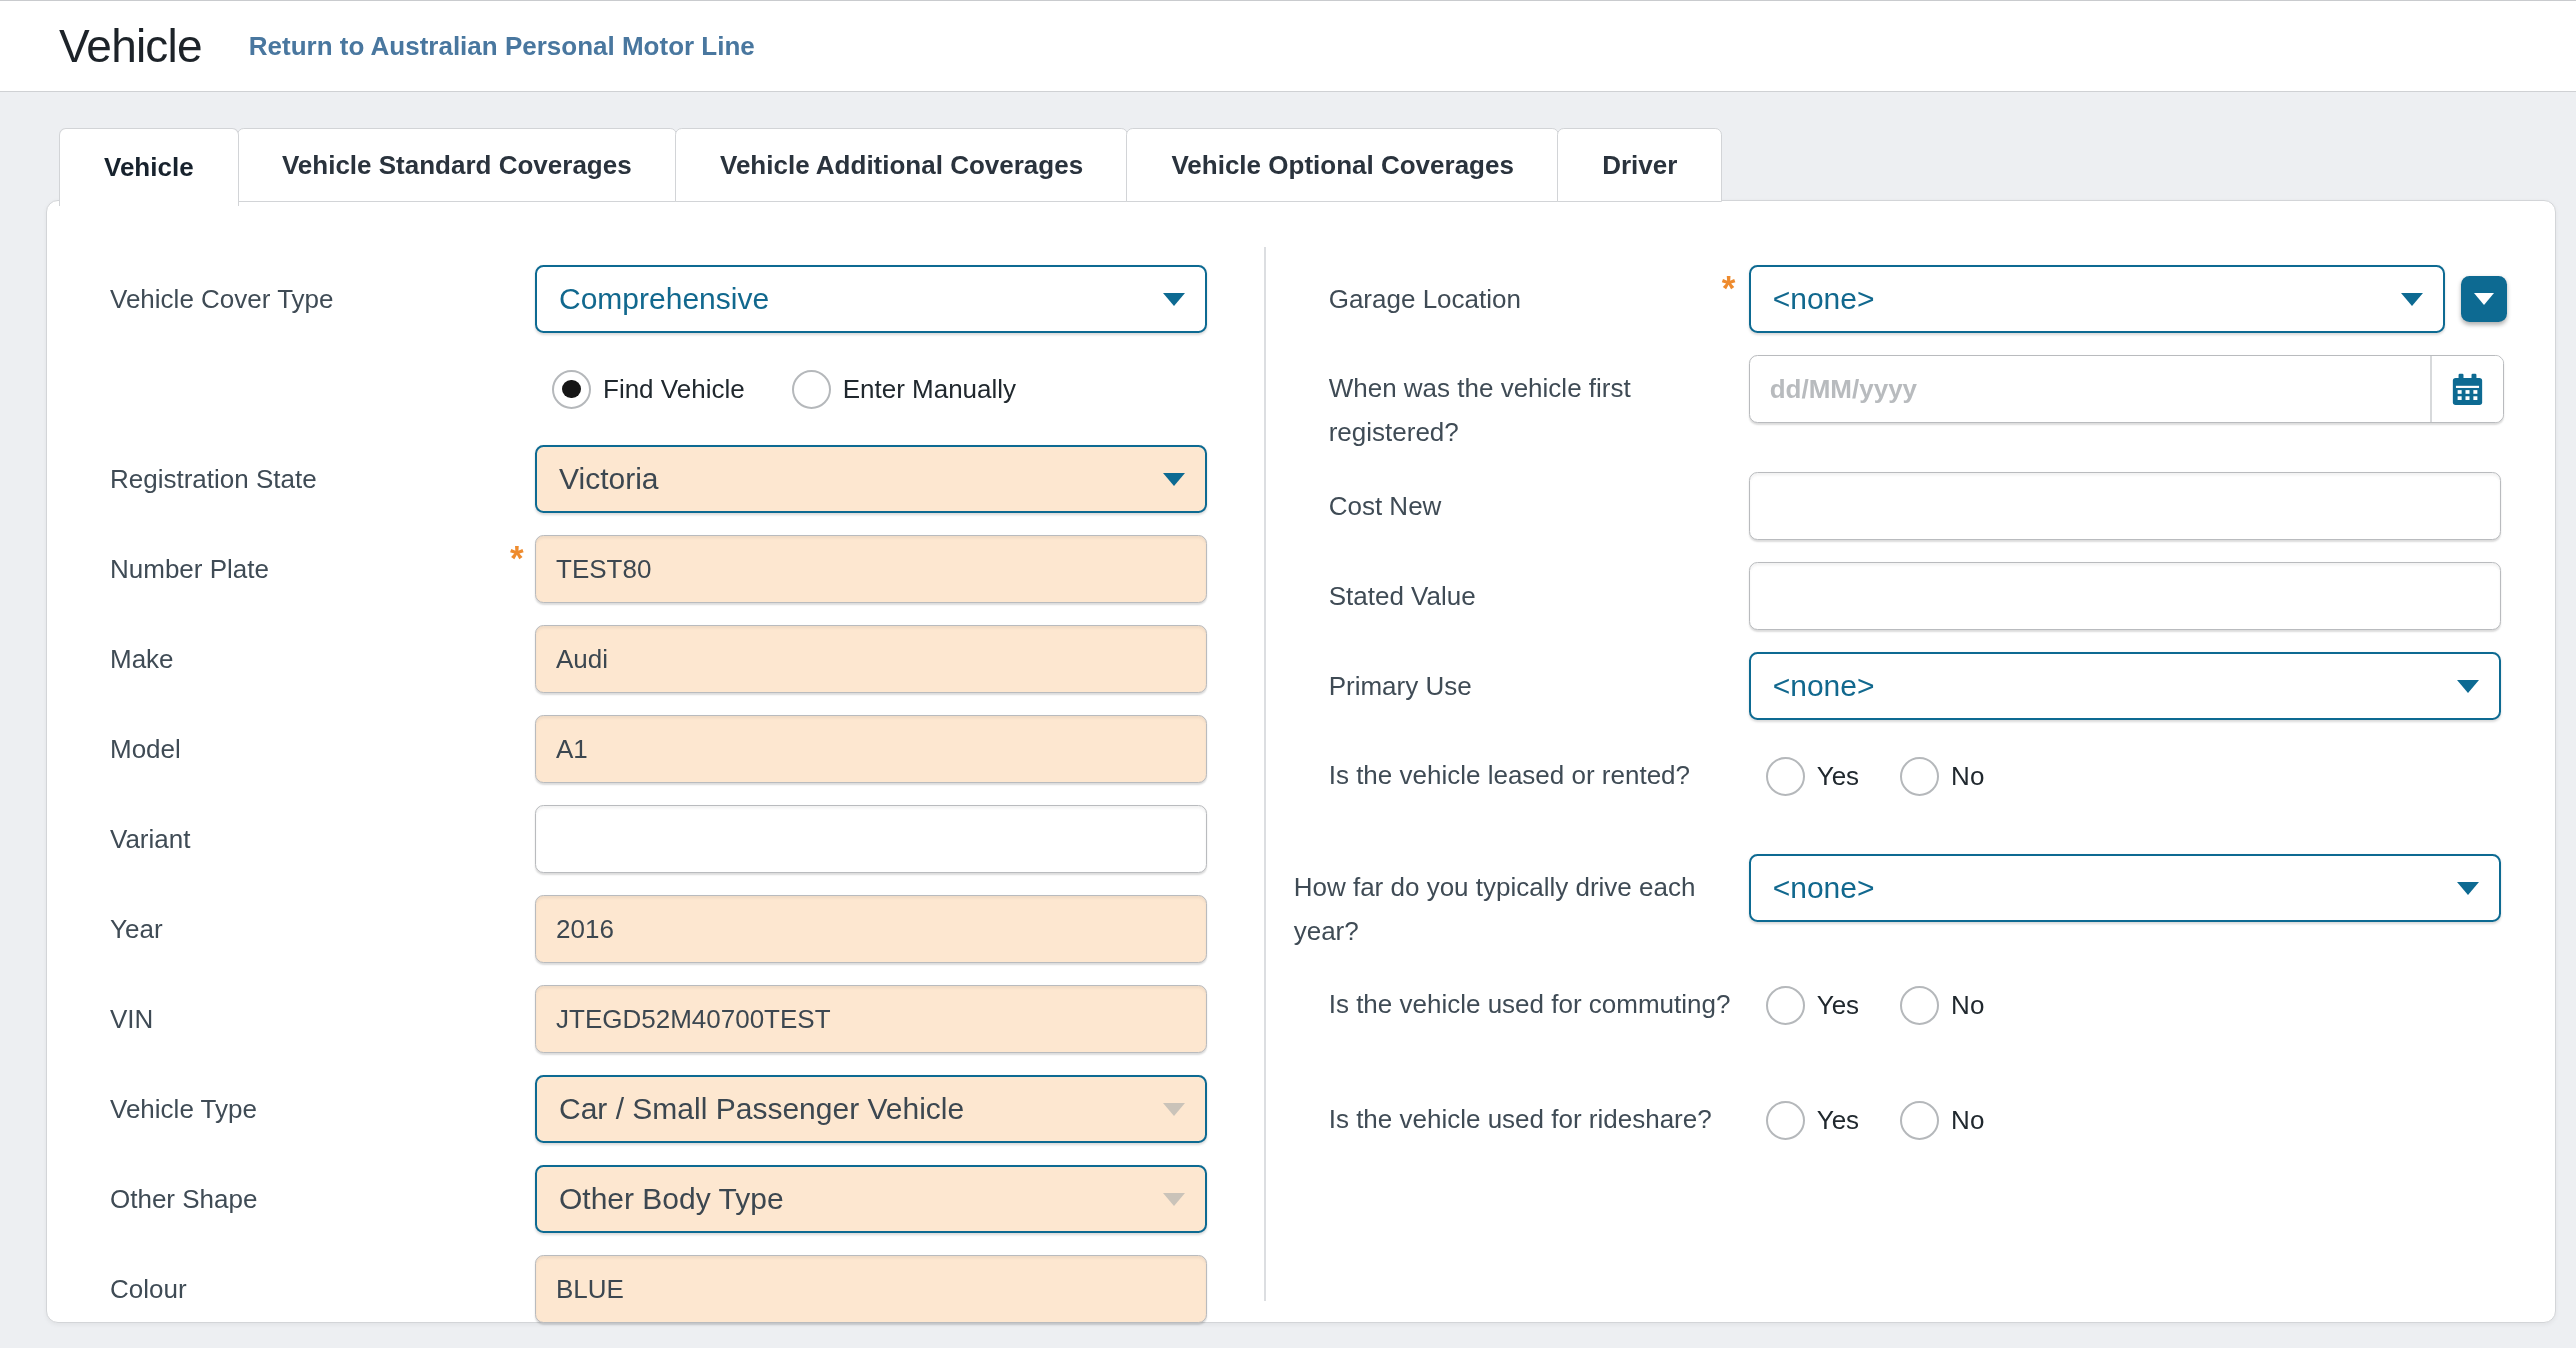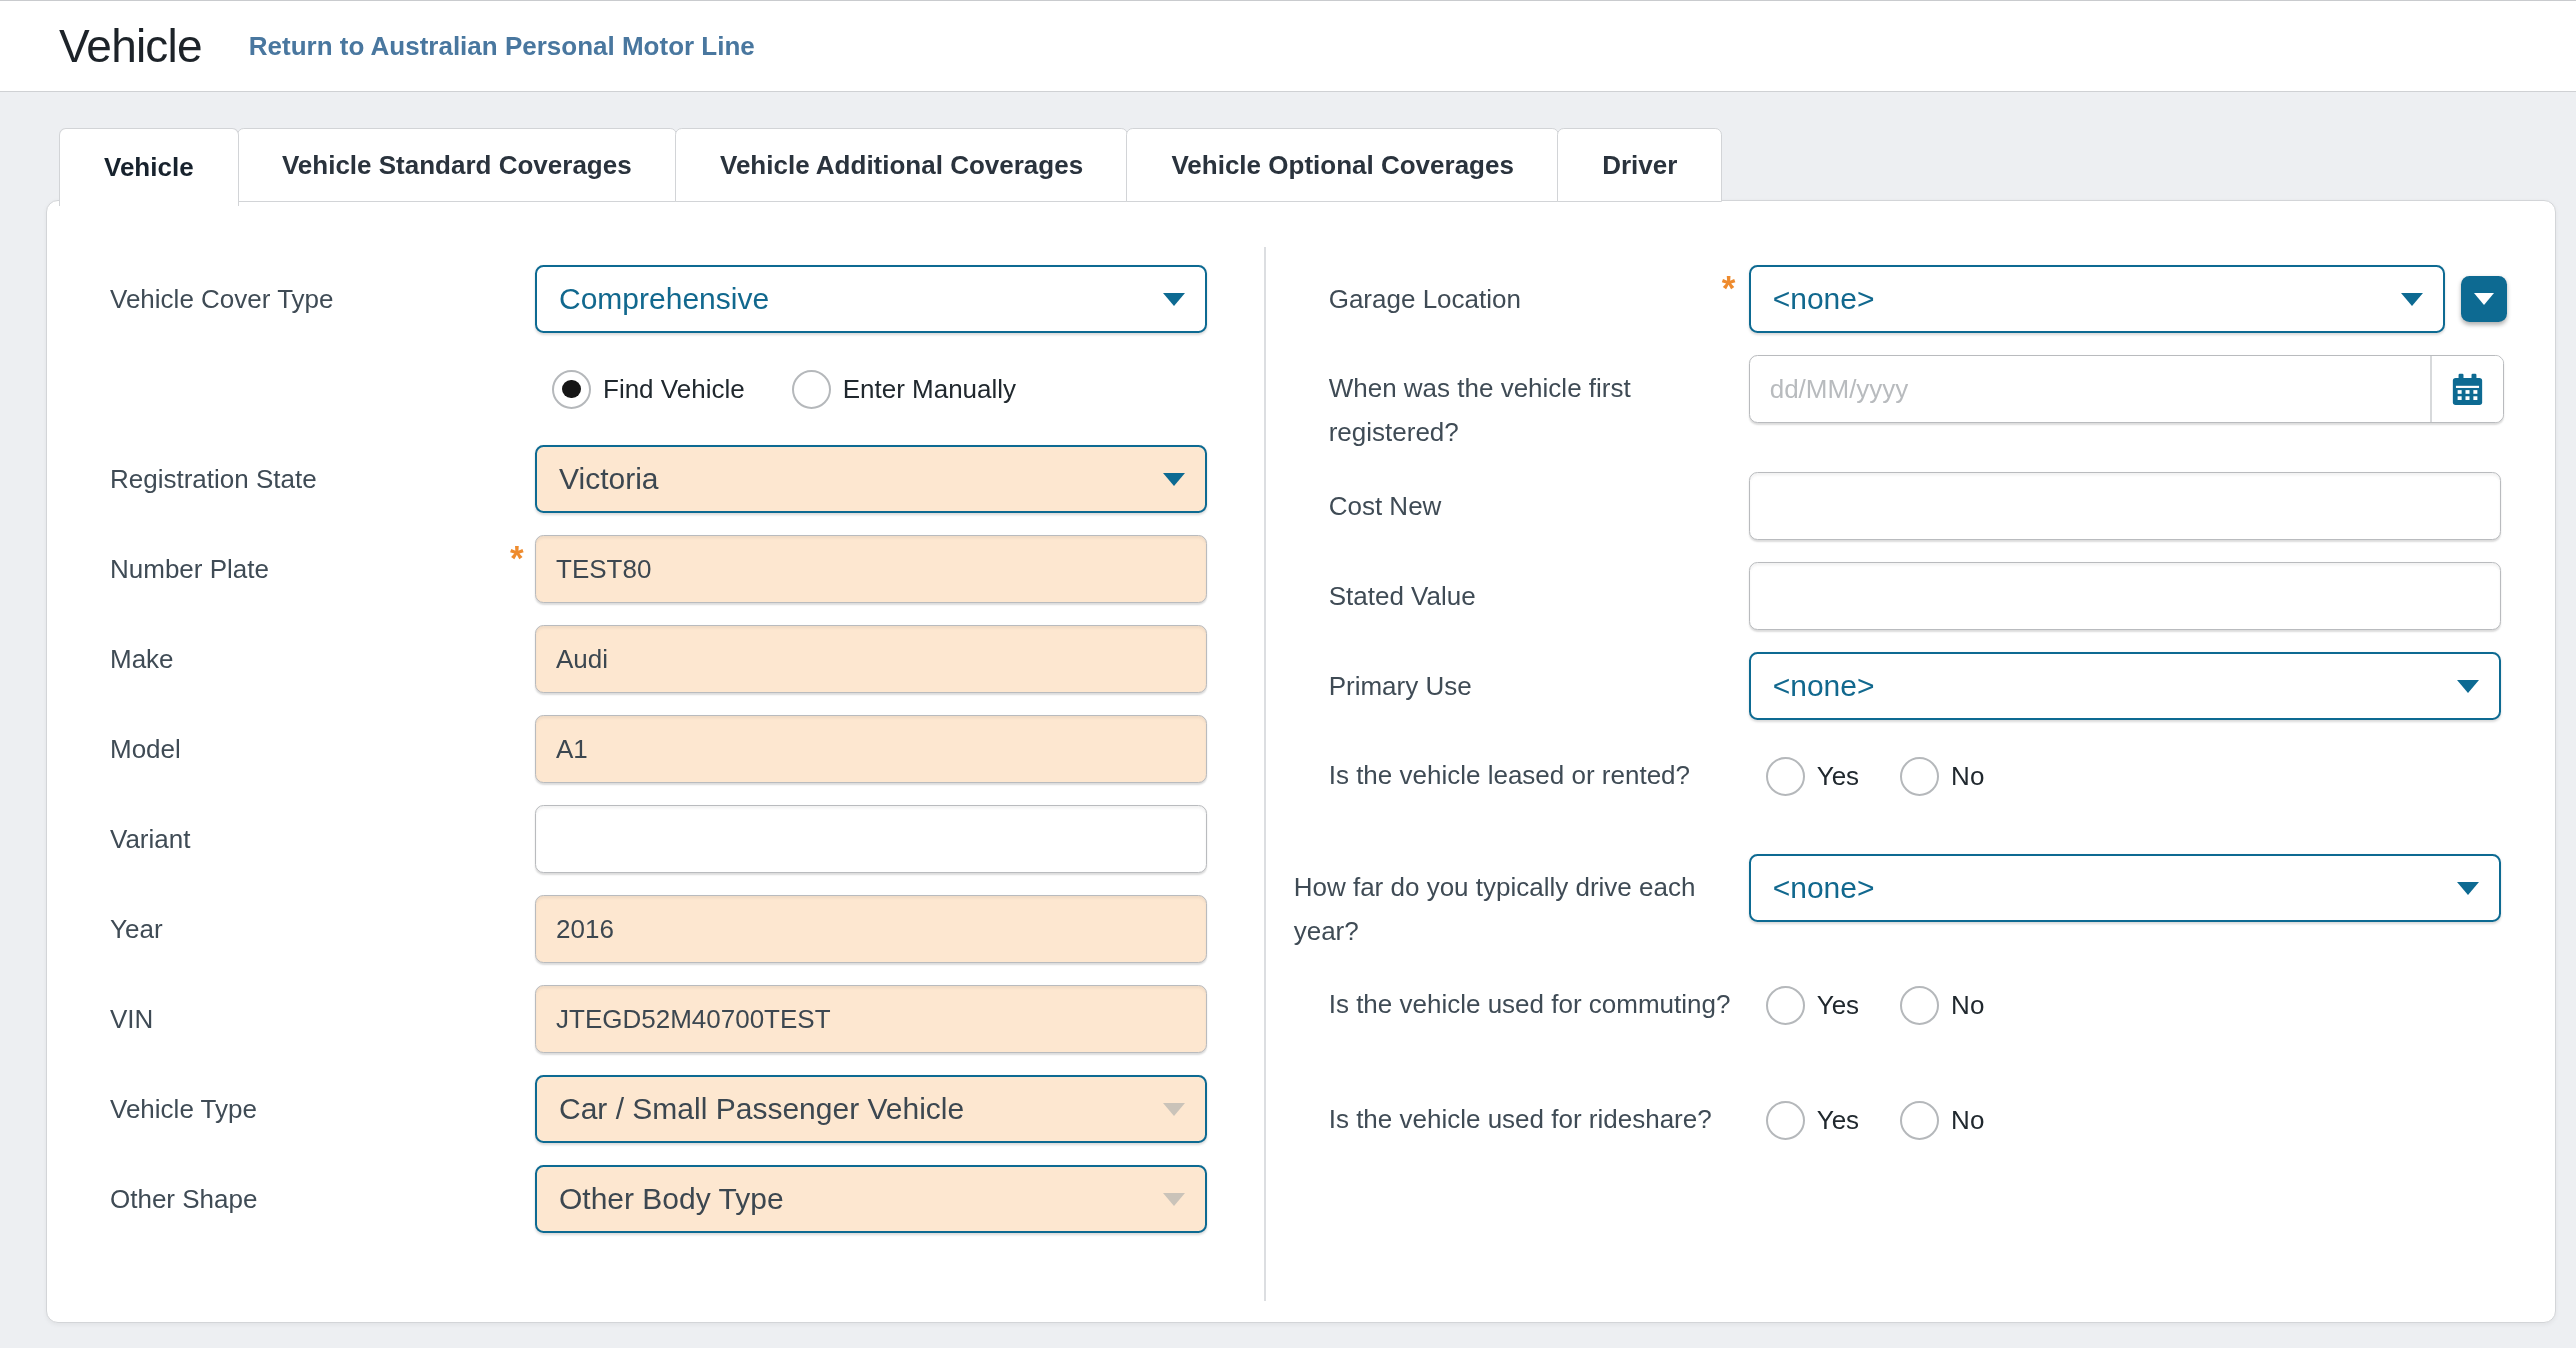--- a/index.html
+++ b/index.html
@@ -52,21 +52,21 @@
     box-shadow:0 1.7px 1.7px rgba(0,0,0,.14), inset 0 2.5px 2.5px rgba(0,0,0,.05);}
   .ti.peach{background:#fde7d0;}
   .w-left{width:672px;}
   .w-right{width:752px;}
   .w-garage{width:696px;}
   
   .date-wrap{width:755px;height:68px;box-sizing:border-box;border:1.7px solid #b9bbbe;border-radius:8.5px;
     background:#fff;display:flex;align-items:center;overflow:hidden;
     box-shadow:0 1.7px 1.7px rgba(0,0,0,.14);}
   .date-inner{flex:1;border:none;outline:none;font-family:inherit;font-size:26px;color:#3c4750;
-    padding:0 20px;height:100%;background:transparent;}
+    padding:0 20px;height:100%;background:transparent;font-weight:bold;}
   .date-inner::placeholder{color:#b8bbbe;}
   .date-sep{width:1.7px;height:100%;background:#d7d9db;flex:0 0 auto;}
   .cal-btn{width:71px;height:100%;border:none;background:#fff;display:flex;align-items:center;
     justify-content:center;cursor:pointer;padding:0;}
   
   .sq-btn{width:46px;height:46px;margin-left:16px;border:none;border-radius:8.5px;background:#0d6a92;
     display:flex;align-items:center;justify-content:center;cursor:pointer;
     box-shadow:0 2.5px 4.2px rgba(0,0,0,.3);flex:0 0 auto;}
   .sq-caret{width:0;height:0;border-left:10px solid transparent;border-right:10px solid transparent;
     border-top:12.7px solid #fff;}
@@ -173,20 +173,24 @@
     </div>
 
     <div class="row">
       <div class="lbl">Other Shape</div>
       <div class="dd peach w-left">
         <span class="dd-val">Other Body Type</span>
         <span class="caret dim"></span>
       </div>
     </div>
 
+    <div class="row">
+      <div class="lbl">Colour</div>
+      <input class="ti peach w-left" value="BLUE" style="">
+    </div>
 
   </div>
 
   <div class="vdiv"></div>
 
   <div class="col-right">
 
     <div class="row">
       <div class="rlbl">Garage Location</div>
       <span class="req r">*</span>

